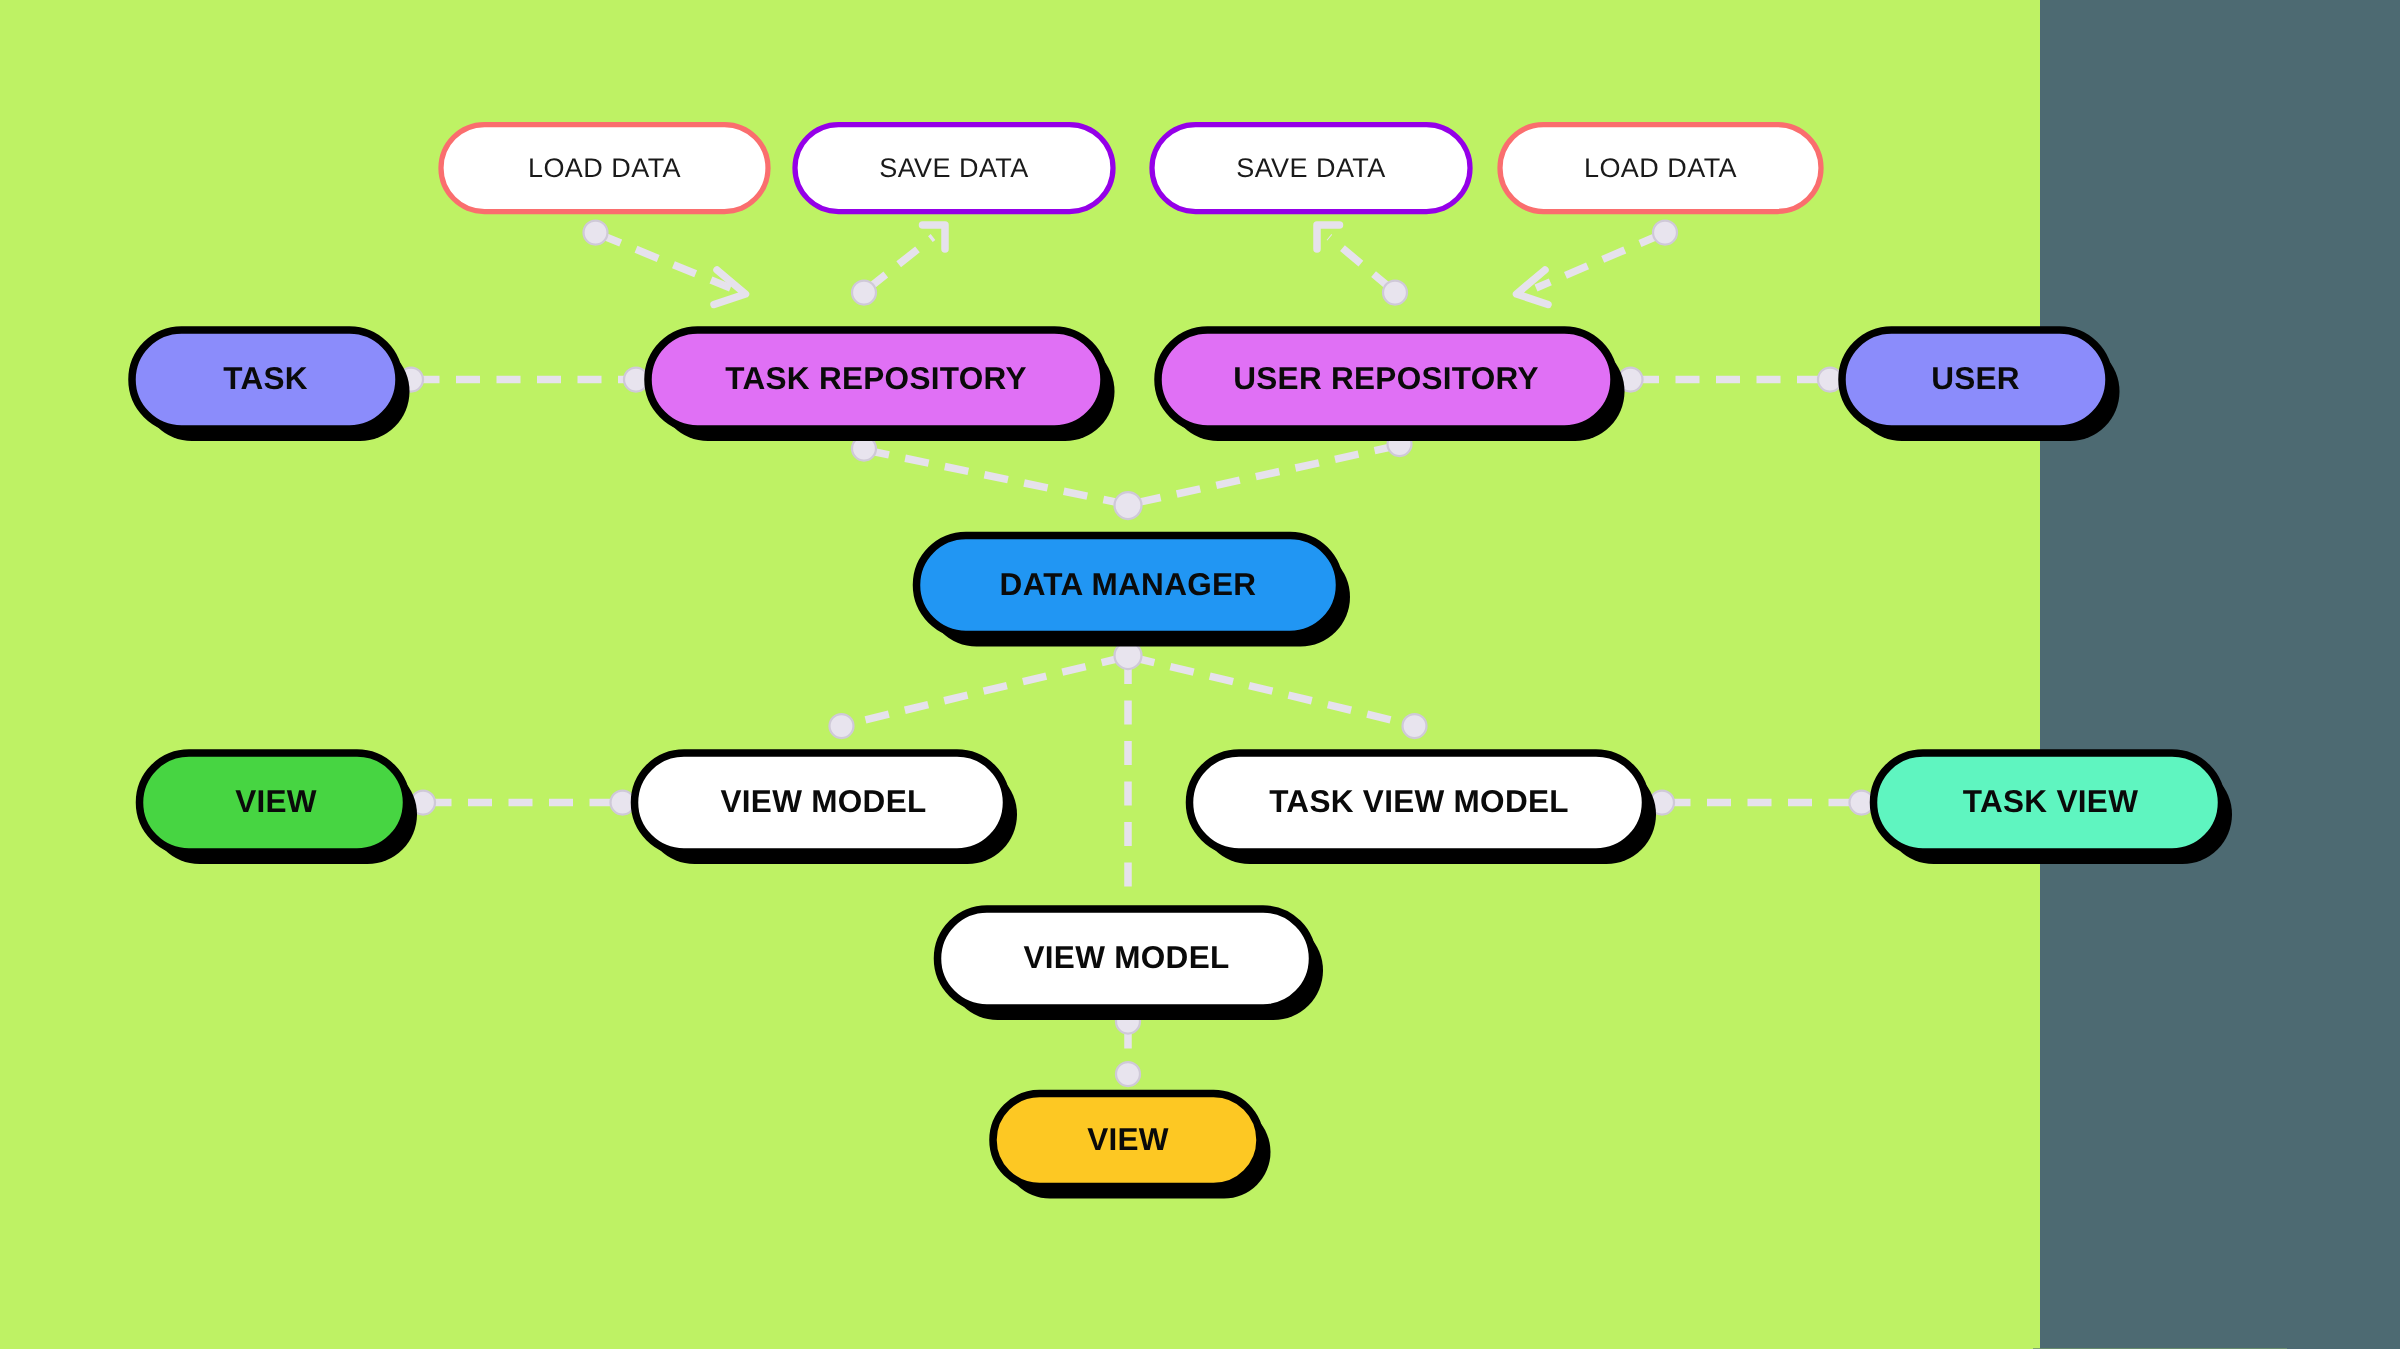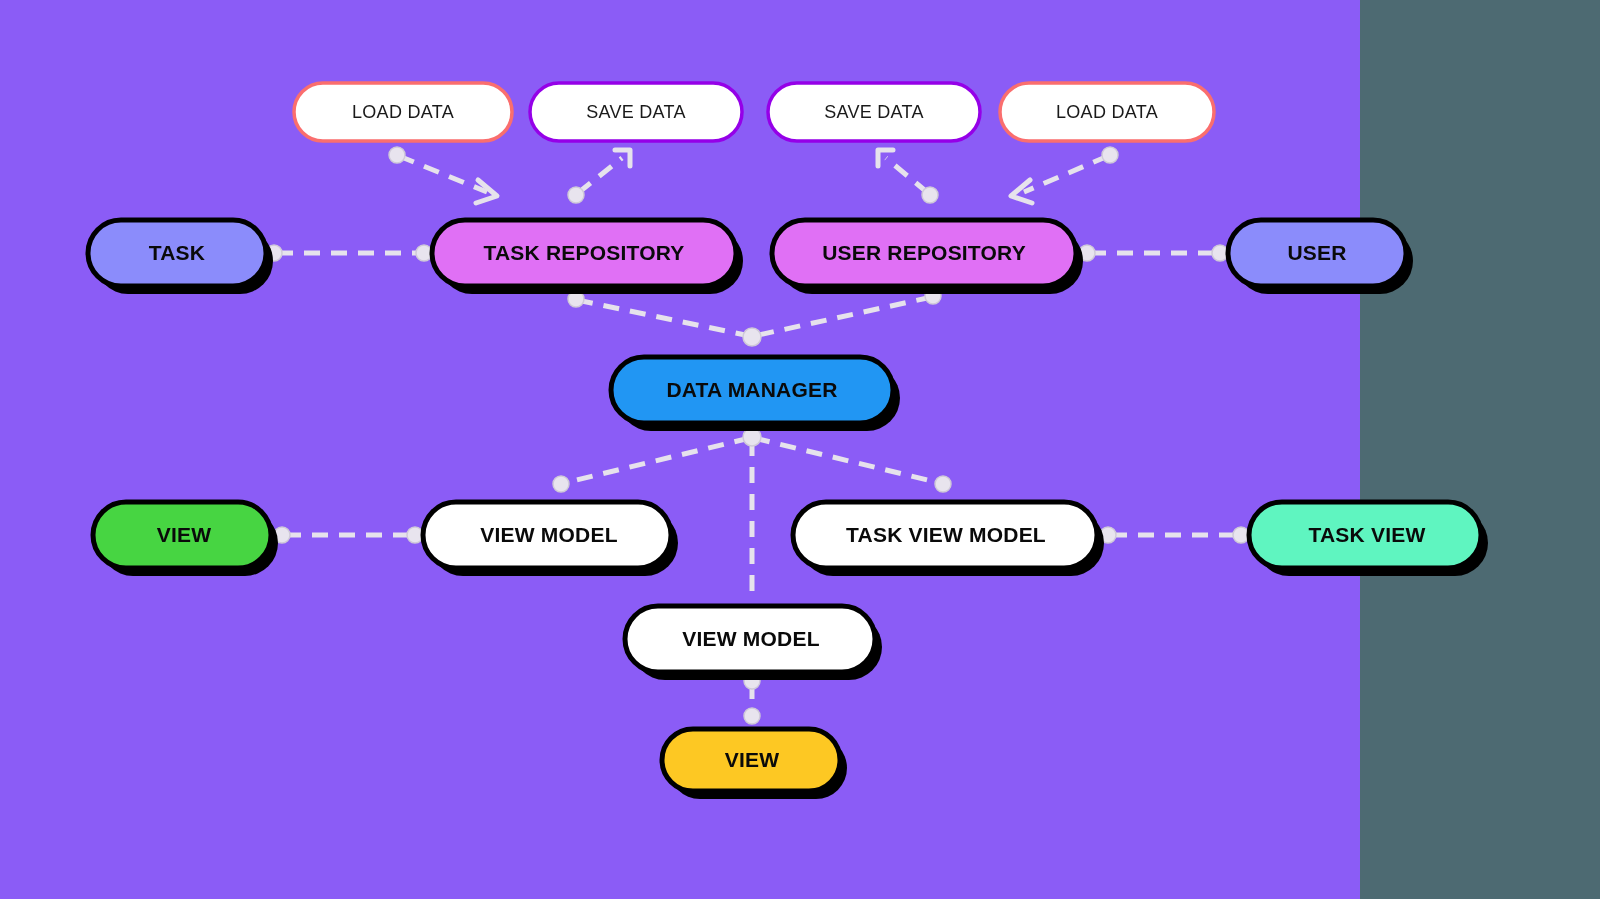--- a/index.html
+++ b/index.html
@@ -11,21 +11,21 @@
   body {
     width: 1600px;
     height: 899px;
     overflow: hidden;
     font-family: "Liberation Sans", sans-serif;
   }
   #diagram-root {
     position: relative;
     width: 1360px;
     height: 899px;
-    background: #8b5cf6;
+    background: #bef264;
   }
   svg#diagram-svg {
     position: absolute;
     top: 0;
     left: 0;
     width: 1600px;
     height: 899px;
     display: block;
   }
   .node-label {

